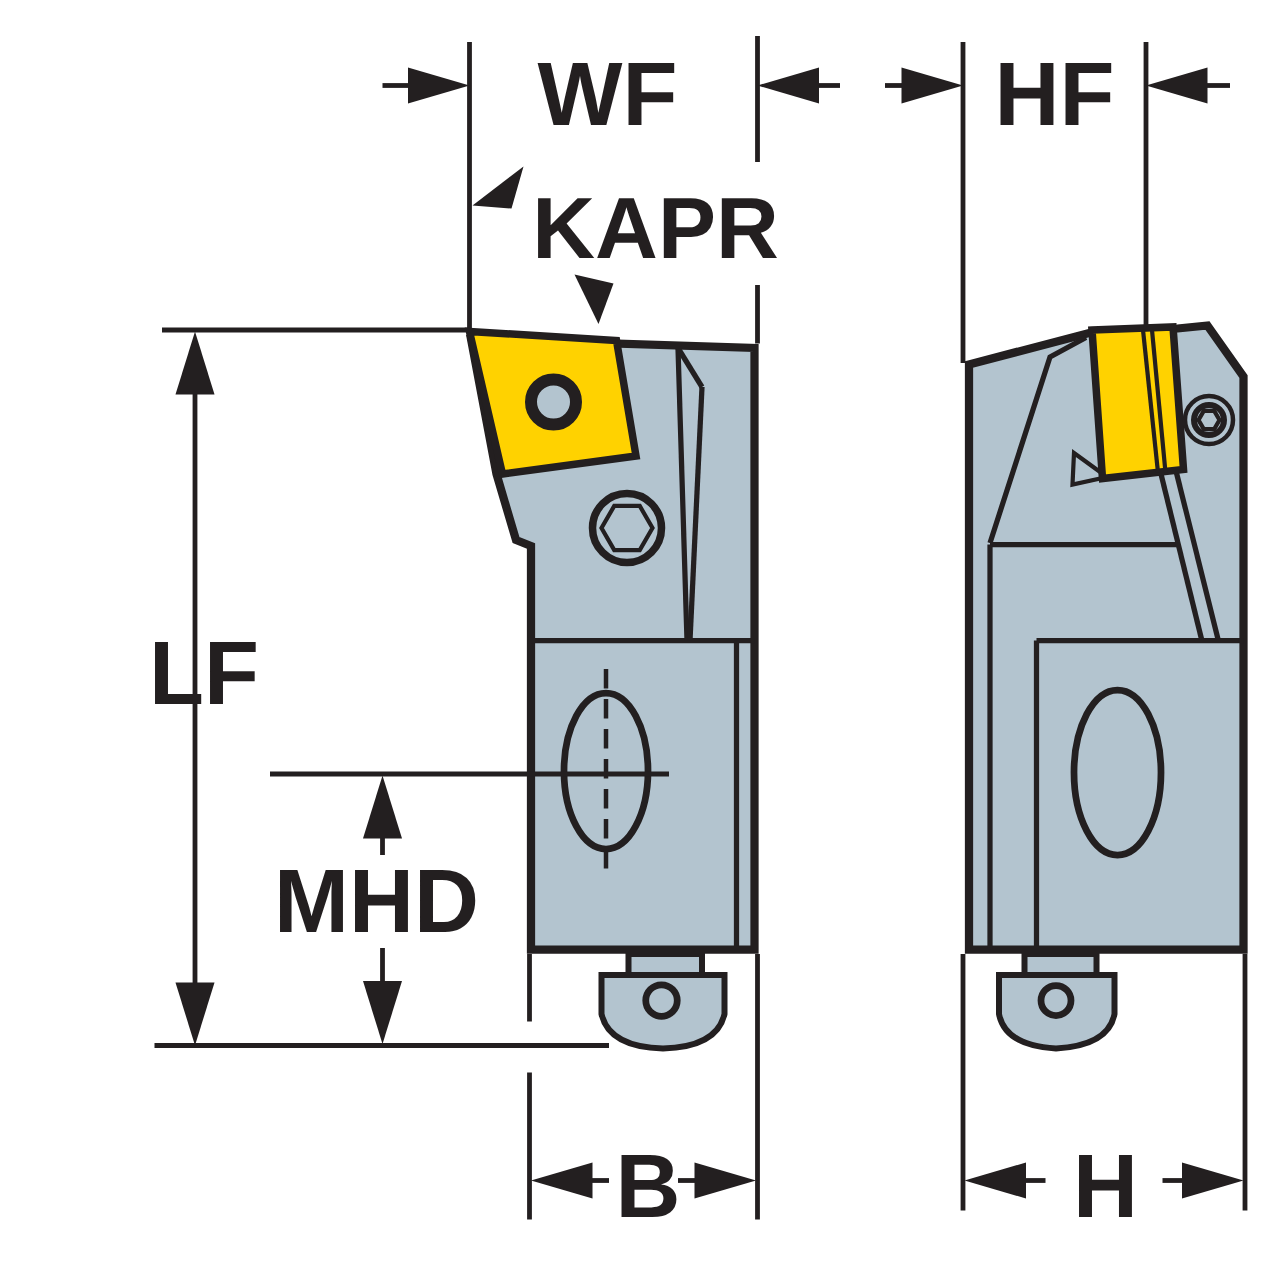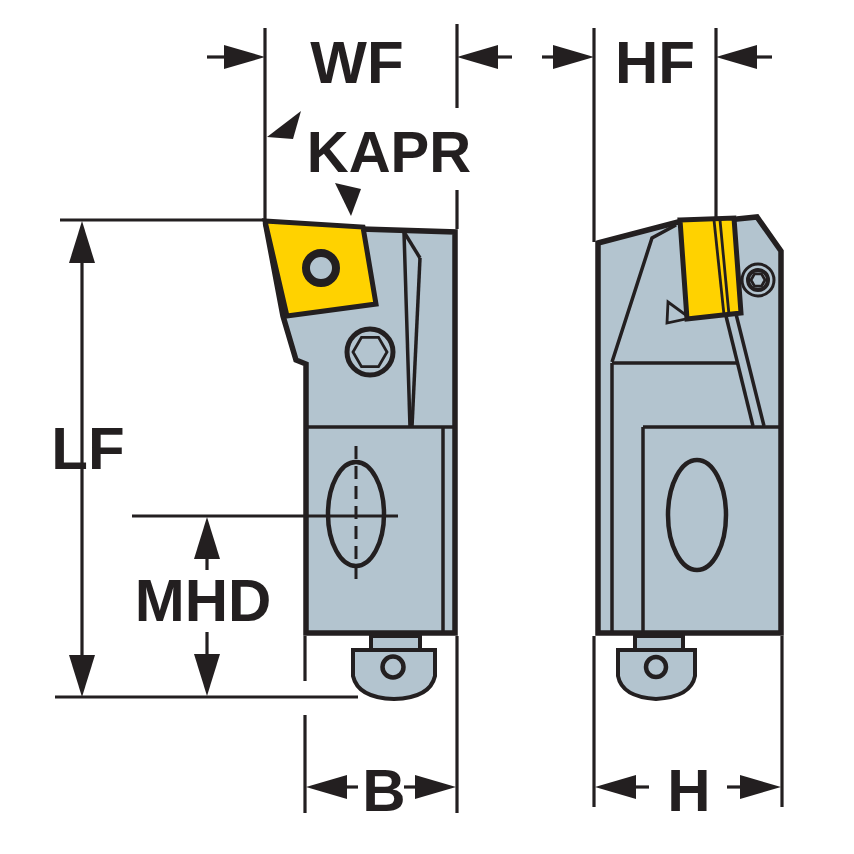--- a/index.html
+++ b/index.html
@@ -1,21 +1,21 @@
 <!DOCTYPE html>
 <html style="--background: #ffffff; --line: #231f20; --body: #b3c4cf; --insert: #ffd200;"><head>
 <meta charset="utf-8">
 <style>
   html,body{margin:0;padding:0;}
   body{
     width:854px;height:854px;
     background:var(--background,#fff);
     font-family:"Liberation Sans","DejaVu Sans",sans-serif;
   }
-  #stage{width:678px;height:854px;position:relative;}
+  #stage{width:678px;height:854px;position:relative;padding-left:48px;}
   svg{display:block;}
   .body-fill{fill:var(--body);stroke:var(--line);stroke-width:5.5;stroke-linejoin:miter;}
   .panel-fill{fill:var(--body);stroke:var(--line);stroke-width:4;}
   .iline{stroke:var(--line);fill:none;stroke-width:3.5;}
   .iline-thin{stroke:var(--line);fill:none;stroke-width:2.8;}
   .insert{fill:var(--insert);stroke:var(--line);stroke-width:5;stroke-linejoin:miter;}
   .dim{stroke:var(--line);fill:none;stroke-width:3.2;}
   .arrow{fill:var(--line);stroke:none;}
   .lbl{font-weight:bold;font-size:60px;fill:var(--line);text-anchor:middle;}
   .lbl-kapr{font-size:58px;}

